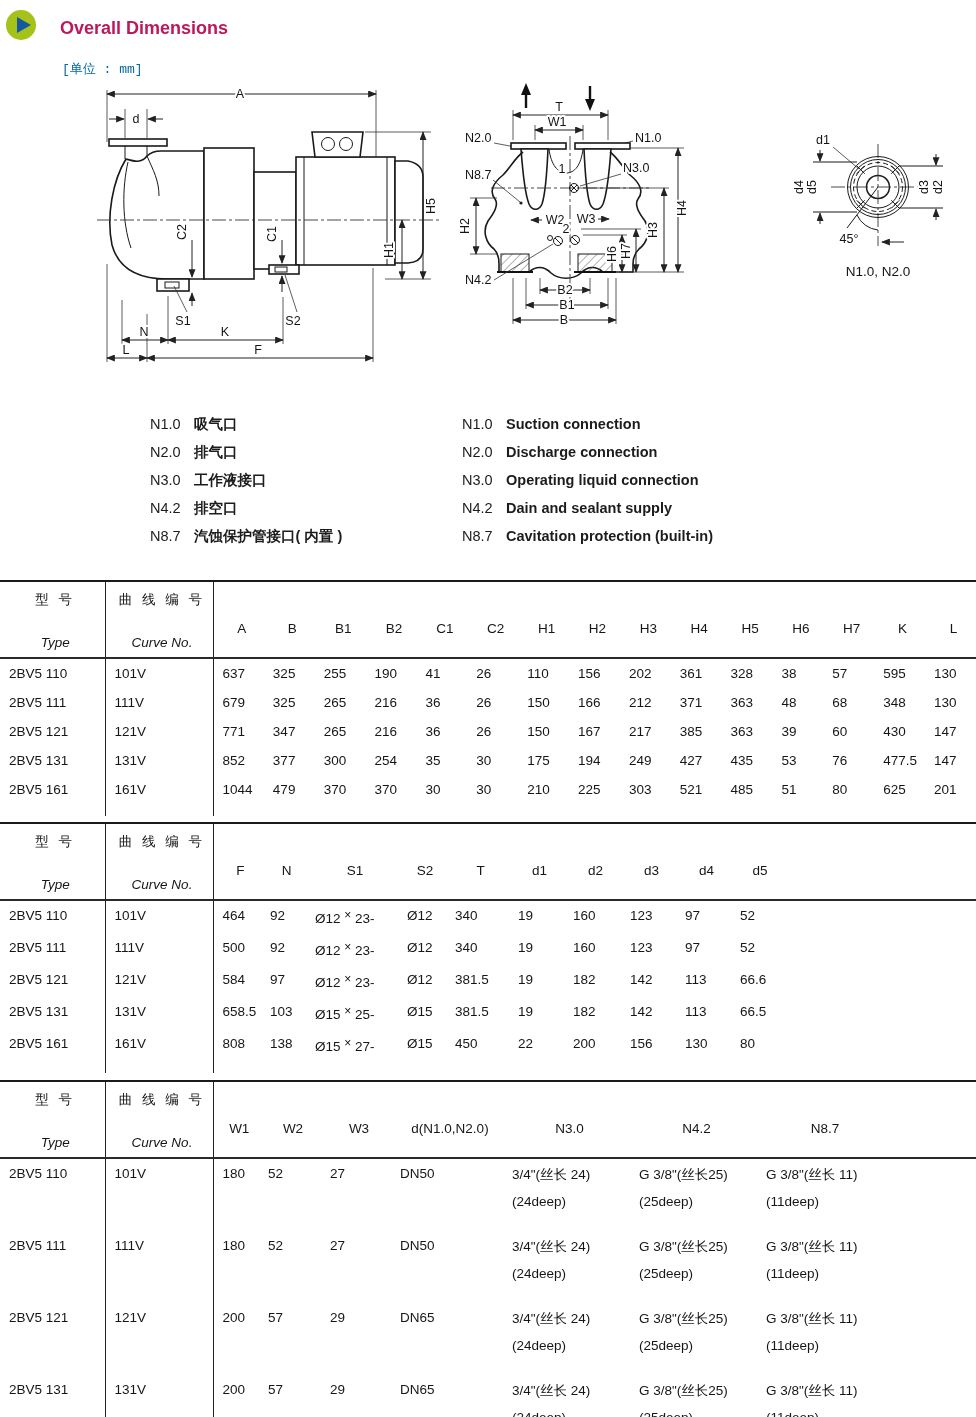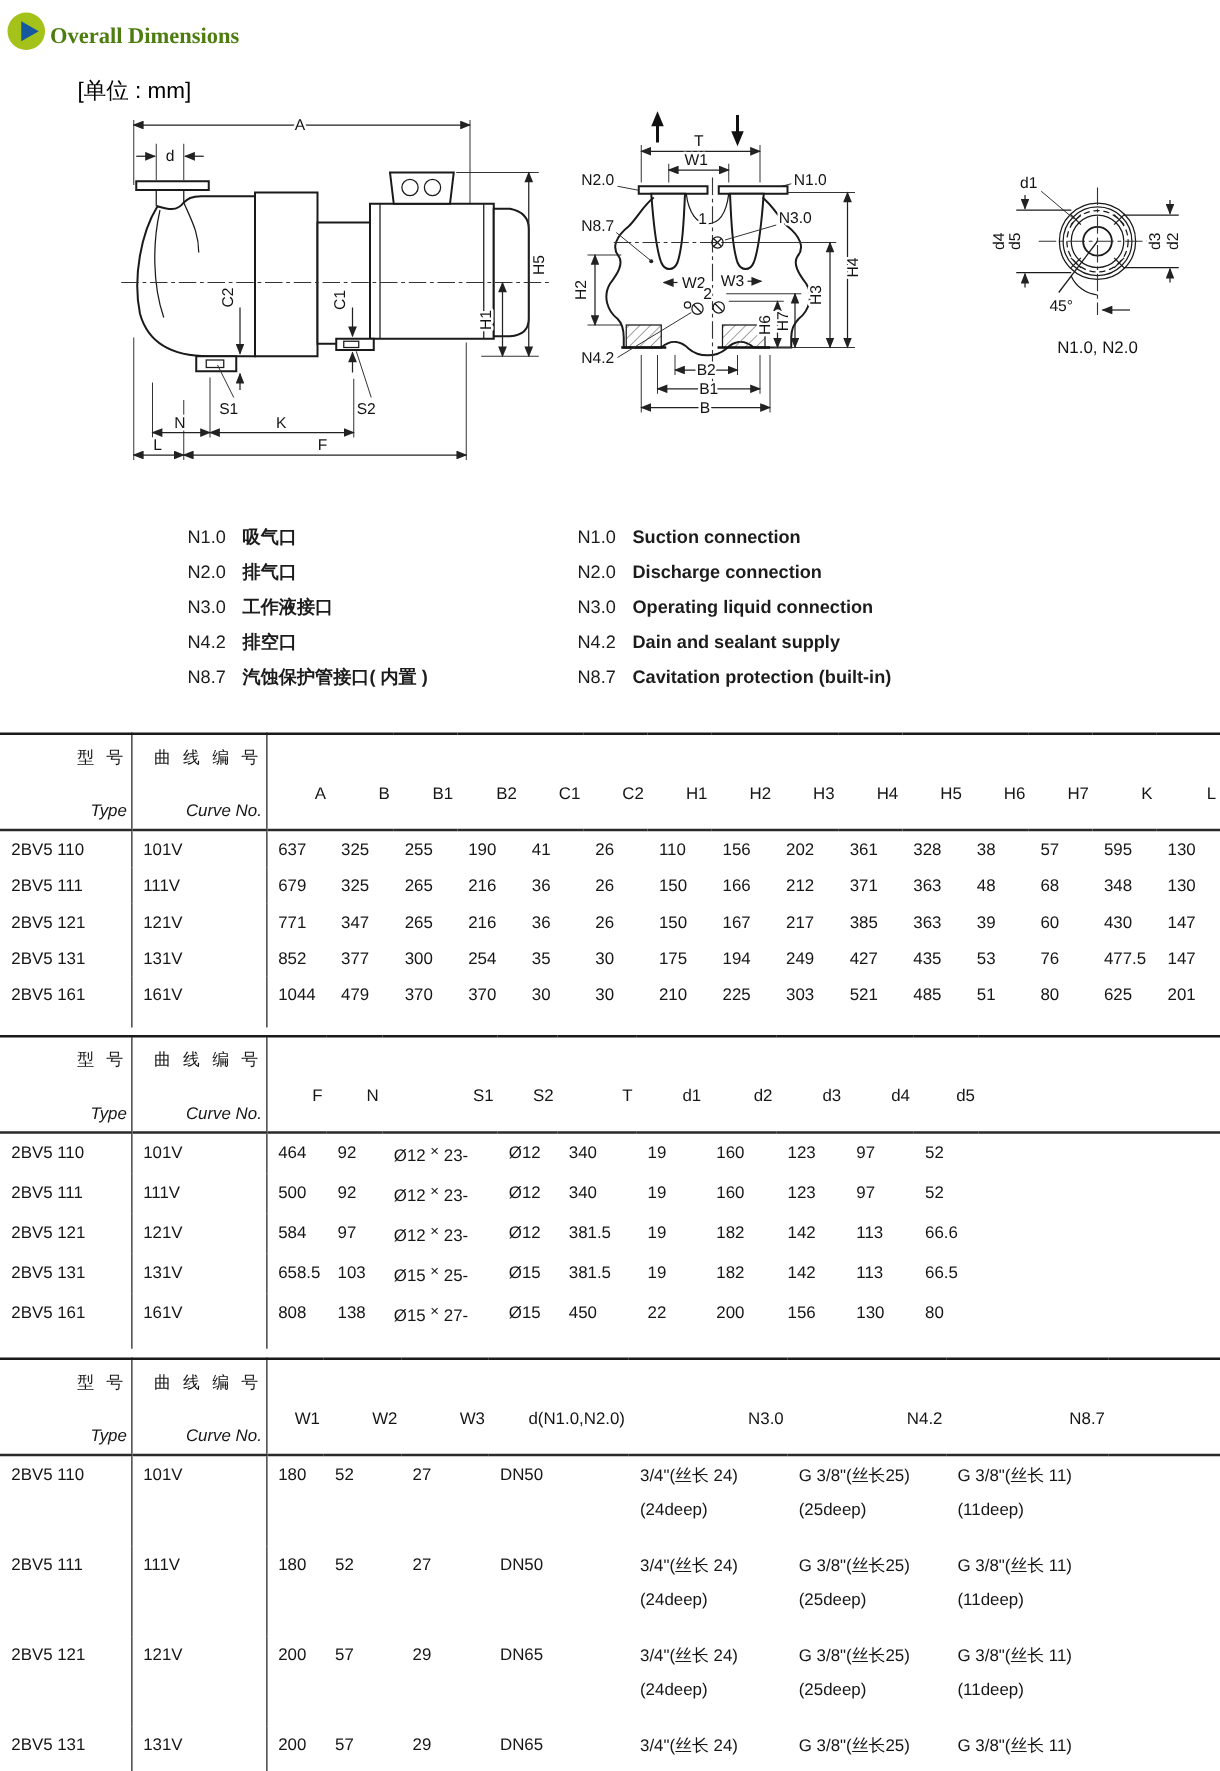--- a/index.html
+++ b/index.html
@@ -5,22 +5,22 @@
   html,body{margin:0;padding:0;background:#fff;}
   body{width:976px;font-family:"Liberation Sans",sans-serif;color:#1c1c1c;}
   .page{width:976px;height:1417px;position:relative;overflow:hidden;background:#fff;}
 
   
   .hd{display:flex;align-items:center;padding:10px 0 0 6px;}
   .icon{width:30px;height:30px;border-radius:50%;position:relative;flex:0 0 30px;}
   .tri{position:absolute;left:11px;top:7px;width:0;height:0;
        border-top:8px solid transparent;border-bottom:8px solid transparent;border-left:14px solid #1558a0;}
   .t-cn{font-size:29px;font-weight:bold;letter-spacing:2px;margin-left:8px;}
-  .t-en{font-size:18px;font-weight:bold;color:#4d7c0f;margin-left:4px;padding-top:6px;font-family:Liberation Serif, serif;}
-  .unit{margin:20px 0 0 62px;font-family:Liberation Sans, sans-serif;font-size:18px;color:#000000;}
+  .t-en{font-size:18px;font-weight:bold;color:#be185d;margin-left:24px;padding-top:6px;}
+  .unit{margin:20px 0 0 62px;font-family:Liberation Mono, monospace;font-size:13px;color:#0369a1;}
 
   
   .drawings{position:relative;height:302px;margin-top:4px;}
   .dwg{position:absolute;top:0;}
   .dwg.side{left:95px;}
   .dwg.front{left:463px;}
   .dwg.flange{left:793px;top:42px;}
   svg{overflow:visible;}
   .part{fill:#fff;stroke:#1a1a1a;stroke-width:1.6;}
   .part2{fill:none;stroke:#1a1a1a;stroke-width:1.6;}
@@ -39,21 +39,21 @@
   .legend-item .code{width:40px;flex:0 0 40px;}
   .legend-item .lab{margin-left:4px;font-weight:bold;}
 
   
   .tblock{margin-top:0;}
   .tb1{margin-top:26px;}
   .tb2{margin-top:6px;}
   .tb3{margin-top:7px;}
   table.dims{width:100%;border-collapse:collapse;table-layout:fixed;
              border-top:2.5px solid #1a1a1a;font-size:13.5px;color:#161616;}
-  .dims thead th{border-bottom:2px solid #2a2a2a;text-align:right;font-weight:normal;
+  .dims thead th{border-bottom:2px solid #2a2a2a;text-align:center;font-weight:normal;
                  vertical-align:top;padding:9px 3px 7px 9px;}
   .dims .hcn{font-size:13.5px;letter-spacing:3px;white-space:nowrap;}
   .dims .hen{margin-top:26px;font-style:italic;}
   .dims .ch .hl{margin-top:30px;}
   .dims th.c1,.dims td.c1{border-right:1.3px solid #222;}
   .dims th.c2,.dims td.c2{border-right:1.3px solid #222;}
   .dims td{padding:7px 3px 7px 9px;vertical-align:top;white-space:nowrap;}
   table.t12 tbody tr:last-child td{padding-bottom:19px;}
   table.t3 tbody td{height:58px;}
   table.t3{border-bottom:1.5px solid #222;}

